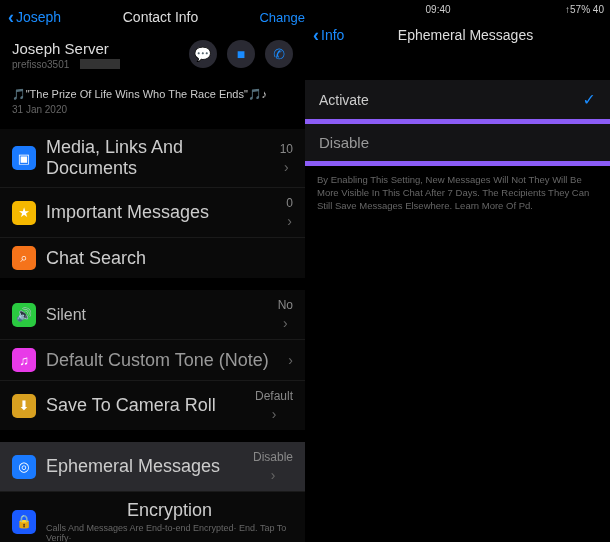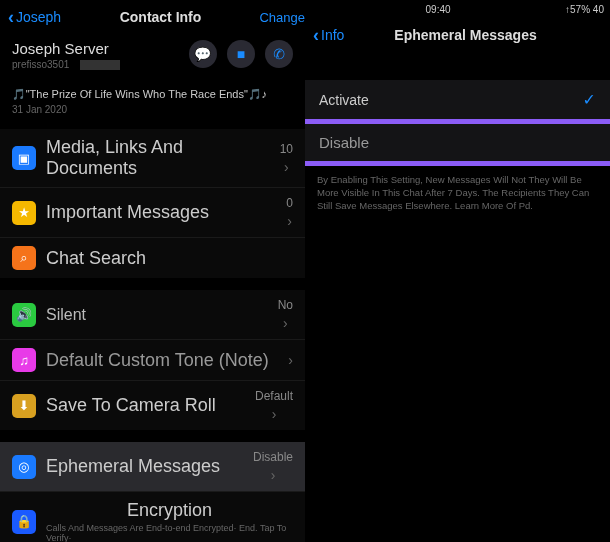--- a/index.html
+++ b/index.html
@@ -4,25 +4,25 @@
 <style>
 * { margin: 0; padding: 0; box-sizing: border-box; font-family: -apple-system, Helvetica, Arial, sans-serif; }
 body { background: #000; width: 610px; height: 542px; overflow: hidden; display: flex; }
 .screen { height: 542px; background: #000; position: relative; overflow: hidden; }
 .screen.left { width: 305px; }
 .screen.right { width: 305px; }
 .status-bar { height: 18px; display: flex; justify-content: space-between; align-items: center; padding: 0 6px; font-size: 10px; color: #ccc; }
 .nav-bar { height: 34px; display: flex; align-items: center; padding: 0 8px; position: relative; }
 .nav-back { color: #1a8cff; font-size: 14px; display: flex; align-items: center; gap: 2px; }
 .nav-back .chev { font-size: 18px; font-weight: bold; }
-.nav-title { position: absolute; left: 16px; right: 0; text-align: center; color: #ddd; font-size: 14px; pointer-events: none; font-weight: bold; }
+.nav-title { position: absolute; left: 16px; right: 0; text-align: center; color: #ddd; font-size: 14px; pointer-events: none; }
 .nav-action { position: absolute; right: 0; color: #1a8cff; font-size: 13px; }
 .profile { padding: 6px 12px 14px; position: relative; }
 .profile-name { color: #ddd; font-size: 15px; }
-.profile-sub { color: #666; font-size: 10px; margin-top: 2px; display: flex; align-items: center; gap: 11px; }
+.profile-sub { color: #666; font-size: 10px; margin-top: 2px; display: flex; gap: 11px; }
 .profile-sub .blur { width: 40px; height: 10px; background: #333; filter: blur(0.5px); }
 .action-circles { position: absolute; right: 12px; top: 6px; display: flex; gap: 10px; }
 .circle { width: 28px; height: 28px; border-radius: 50%; background: #2a2a33; display: flex; align-items: center; justify-content: center; color: #1a8cff; font-size: 14px; }
 .bio { padding: 4px 12px 14px; }
 .bio-text { color: #ccc; font-size: 11px; }
 .bio-date { color: #666; font-size: 10px; margin-top: 3px; }
 .section { background: #0a0a0a; margin-bottom: 12px; }
 .row { display: flex; align-items: center; padding: 8px 12px; gap: 10px; min-height: 36px; border-bottom: 1px solid #1a1a1a; }
 .row:last-child { border-bottom: none; }
 .row.highlight { background: #2a2a2e; }

